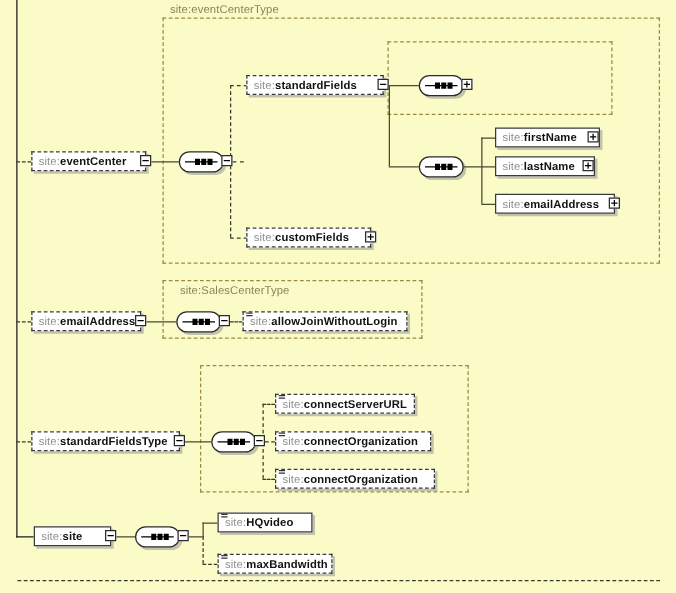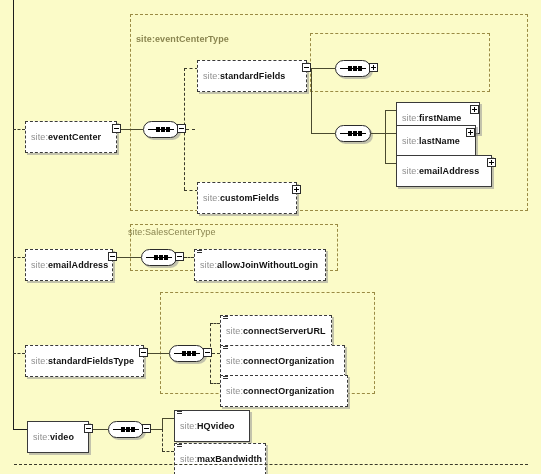--- a/index.html
+++ b/index.html
@@ -24,21 +24,21 @@
     font-size:9px;
     color:#8a8550;
     white-space:nowrap;
     letter-spacing:.1px;
   }
   .group-label .ext{color:#a9a479;}
 
   
   .node{
     position:absolute;
-    height:32px;
+    height:16px;
     box-sizing:border-box;
     background:#ffffff;
     display:flex;
     align-items:center;
     white-space:nowrap;
     font-size:9px;
     padding:0 5px 0 5px;
     box-shadow:2px 2px 0 0 rgba(150,150,150,.55);
     letter-spacing:.1px;
   }
@@ -105,26 +105,26 @@
 </style>
 </head>
 <body>
 
 <div id="canvas">
 
   <div class="trunk" style="left:13px;top:0px;width:1px;height:430px;"></div>
   <div class="trunk" style="left:13px;top:429px;width:14px;height:1px;"></div>
 
   <div class="group" style="left:130px;top:14px;width:398px;height:197px;"></div>
-  <div class="group-label" style="left:136px;top:34px;font-weight:bold;"><span>site:eventCenterType</span></div>
+  <div class="group-label" style="left:136px;top:2px;"><span>site:eventCenterType</span></div>
 
   <div class="group" style="left:310px;top:33px;width:180px;height:59px;"></div>
 
   <div class="group" style="left:130px;top:224px;width:208px;height:47px;"></div>
-  <div class="group-label" style="left:128px;top:227px;"><span>site:SalesCenterType</span></div>
+  <div class="group-label" style="left:144px;top:227px;"><span>site:SalesCenterType</span></div>
 
   <div class="group" style="left:160px;top:292px;width:215px;height:102px;"></div>
 
   <div class="dl dh" style="left:13px;top:129px;width:12px;"></div>
 
   <div class="node optional" style="left:25px;top:121px;width:92px;">
     <span class="pfx">site:</span>
       <span class="nm">eventCenter</span>
   </div>
   <div class="toggle" style="left:112px;top:124px;"></div>
@@ -262,21 +262,21 @@
   <div class="eqmark" style="left:223px;top:346px;"></div>
 
   <div class="node optional" style="left:220px;top:375px;width:128px;">
     <span class="pfx">site:</span>
       <span class="nm">connectOrganization</span>
   </div>
   <div class="eqmark" style="left:223px;top:376px;"></div>
 
   <div class="node required" style="left:27px;top:421px;width:62px;">
     <span class="pfx">site:</span>
-      <span class="nm">video</span>
+      <span class="nm">site</span>
   </div>
   <div class="toggle" style="left:84px;top:424px;"></div>
 
   <div class="ln h" style="left:93px;top:429px;width:15px;"></div>
 
   <div class="seq" style="left:108px;top:421px;">
     <span class="bar"></span>
     <span class="d d1"></span>
     <span class="d d2"></span>
     <span class="d d3"></span>

